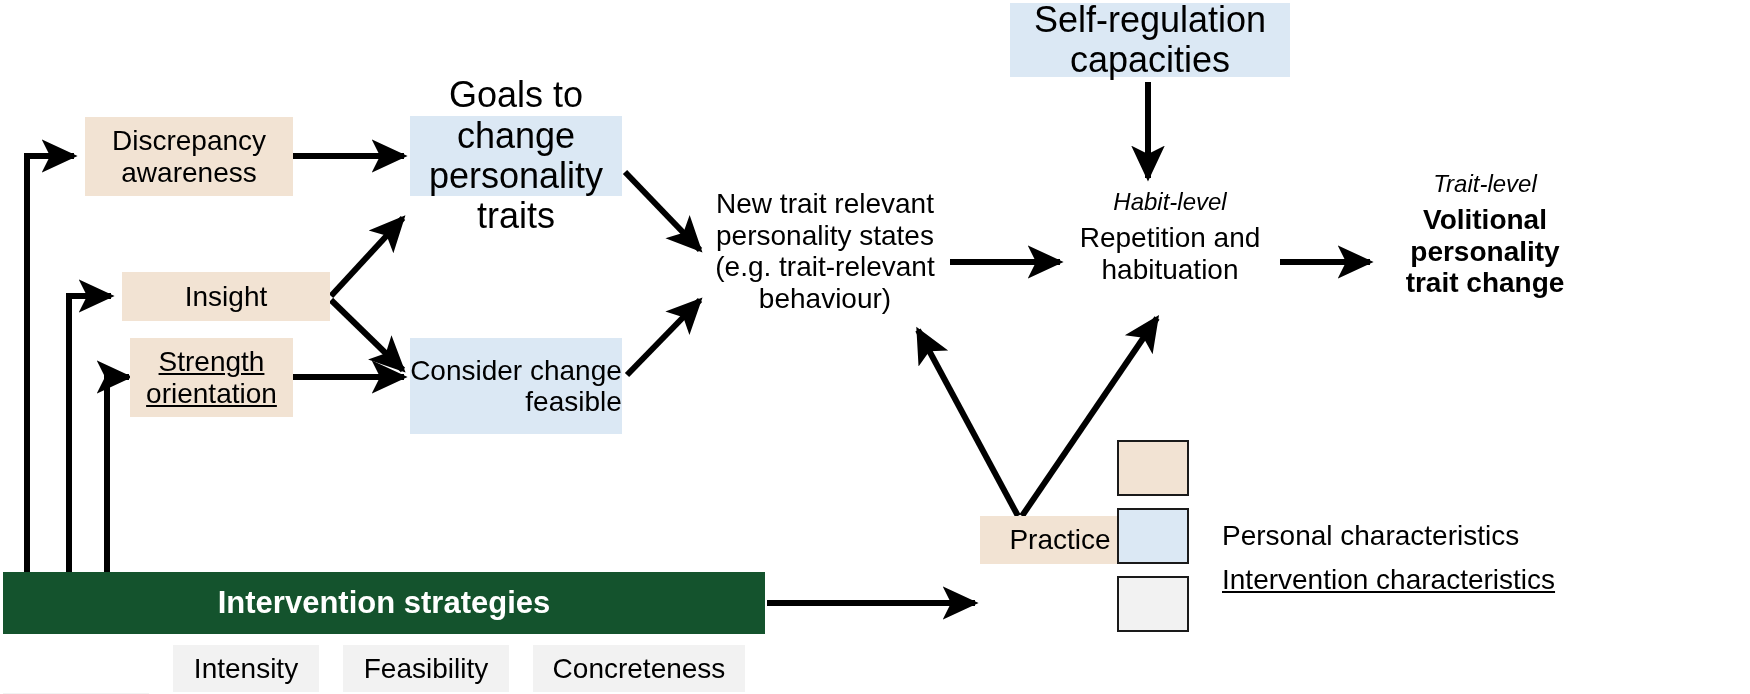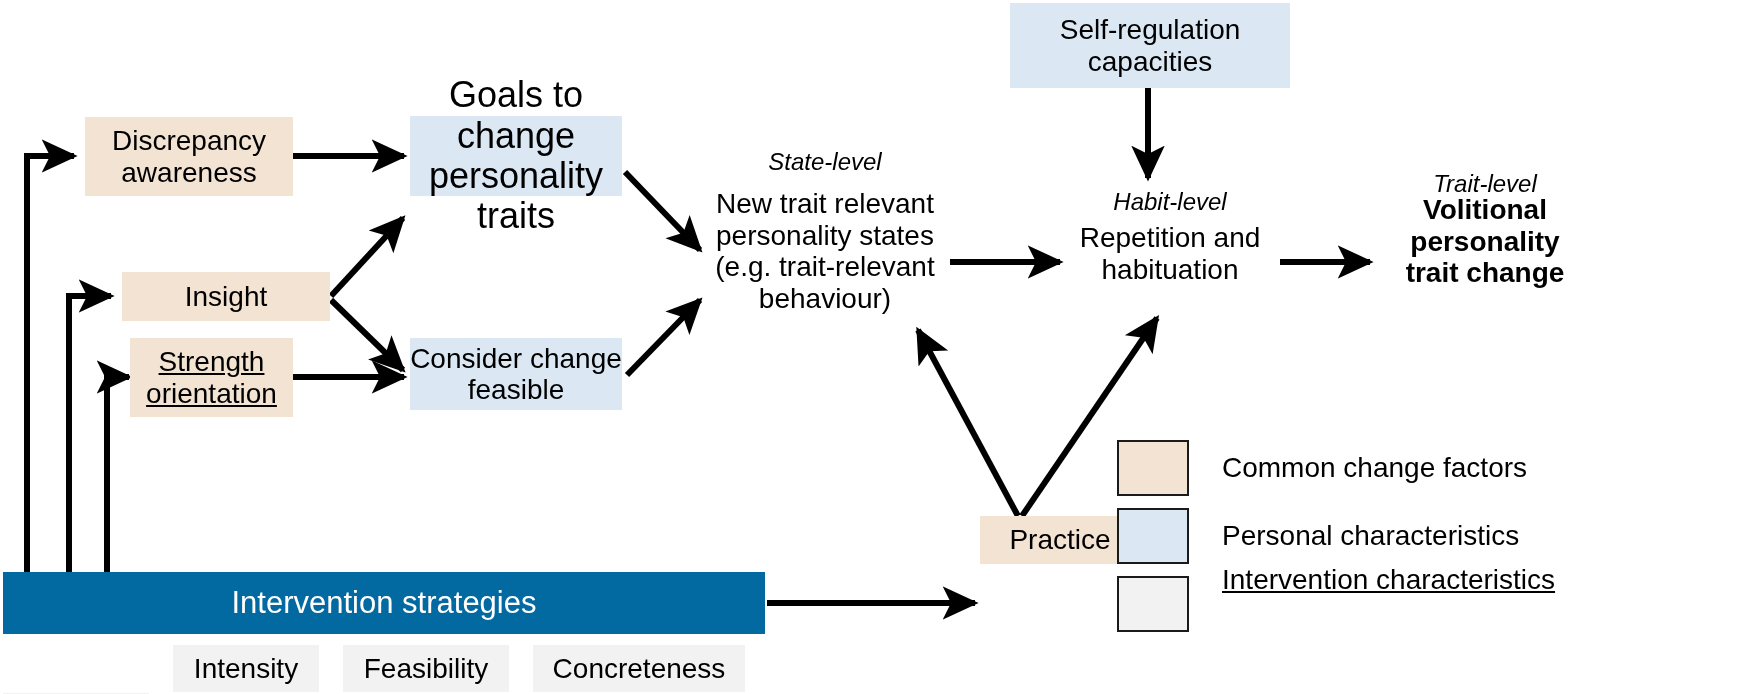--- a/index.html
+++ b/index.html
@@ -17,21 +17,21 @@
     align-items:center;
     justify-content:center;
     text-align:center;
     line-height:1.12;
     box-sizing:border-box;
     color:#000;
   }
   .peach{background:#f2e3d3;}
   .blue{background:#dbe8f4;}
   .grey{background:#f2f2f2;}
-  .black{background:#0369a1;color:#ffffff;font-weight:normal;}
+  .black{background:#14532d;color:#ffffff;font-weight:bold;}
   .lvl{
     position:absolute;
     font-style:italic;
     font-weight:normal;
     text-align:center;
     color:#000;
     white-space:nowrap;
   }
   .txtblock{
     position:absolute;
@@ -116,56 +116,54 @@
   </div>
 
   <div class="box peach" style="left:980px;top:516px;width:160px;height:48px;font-size:28px;">
     <span>Practice</span>
   </div>
 
   <div class="box blue" style="left:410px;top:116px;width:212px;height:80px;font-size:36px;">
     <span>Goals to change<br>personality traits</span>
   </div>
 
-  <div class="box blue" style="left:410px;top:338px;width:212px;height:72px;font-size:28px;">
+  <div class="box blue" style="left:410px;top:338px;width:212px;height:96px;font-size:28px;text-align:right;">
     <span>Consider change<br>feasible</span>
   </div>
 
-  <div class="box blue" style="left:1010px;top:3px;width:280px;height:85px;font-size:28px;">
+  <div class="box blue" style="left:1010px;top:3px;width:280px;height:74px;font-size:36px;">
     <span>Self-regulation<br>capacities</span>
   </div>
 
-  <div class="lvl" style="left:700px;top:148px;width:250px;font-size:24px;">State-level</div>
   <div class="txtblock" style="left:690px;top:188px;width:270px;font-size:28px;">New trait relevant<br>personality states<br>(e.g. trait-relevant<br>behaviour)</div>
 
   <div class="lvl" style="left:1060px;top:188px;width:220px;font-size:24px;">Habit-level</div>
   <div class="txtblock" style="left:1055px;top:222px;width:230px;font-size:28px;">Repetition and<br>habituation</div>
 
   <div class="lvl" style="left:1370px;top:170px;width:230px;font-size:24px;">Trait-level</div>
-  <div class="txtblock bold" style="left:1368px;top:194px;width:234px;font-size:28px;">Volitional<br>personality<br>trait change</div>
+  <div class="txtblock bold" style="left:1368px;top:204px;width:234px;font-size:28px;">Volitional<br>personality<br>trait change</div>
 
   <div class="box black" style="left:3px;top:572px;width:762px;height:62px;font-size:31px;">
     <span>Intervention strategies</span>
   </div>
 
   <div class="box grey" style="left:3px;top:645px;width:146px;height:47px;font-size:28px;margin-top:48px;">
     <span>Duration</span>
   </div>
   <div class="box grey" style="left:173px;top:645px;width:146px;height:47px;font-size:28px;">
     <span>Intensity</span>
   </div>
   <div class="box grey" style="left:343px;top:645px;width:166px;height:47px;font-size:28px;text-align:right;">
     <span>Feasibility</span>
   </div>
   <div class="box grey" style="left:533px;top:645px;width:212px;height:47px;font-size:28px;">
     <span>Concreteness</span>
   </div>
 
   <div class="legend-sw" style="left:1117px;top:440px;width:72px;height:56px;background:#f2e3d3;"></div>
-  <div class="legend-lab" style="left:1222px;top:452px;font-size:28px;">Common change factors</div>
 
   <div class="legend-sw" style="left:1117px;top:508px;width:72px;height:56px;background:#dbe8f4;"></div>
   <div class="legend-lab" style="left:1222px;top:520px;font-size:28px;">Personal characteristics</div>
 
   <div class="legend-sw" style="left:1117px;top:576px;width:72px;height:56px;background:#f2f2f2;"></div>
   <div class="legend-lab" style="left:1222px;top:564px;font-size:28px;text-decoration:underline;">Intervention characteristics</div>
 
 </div>
 
 </body></html>

